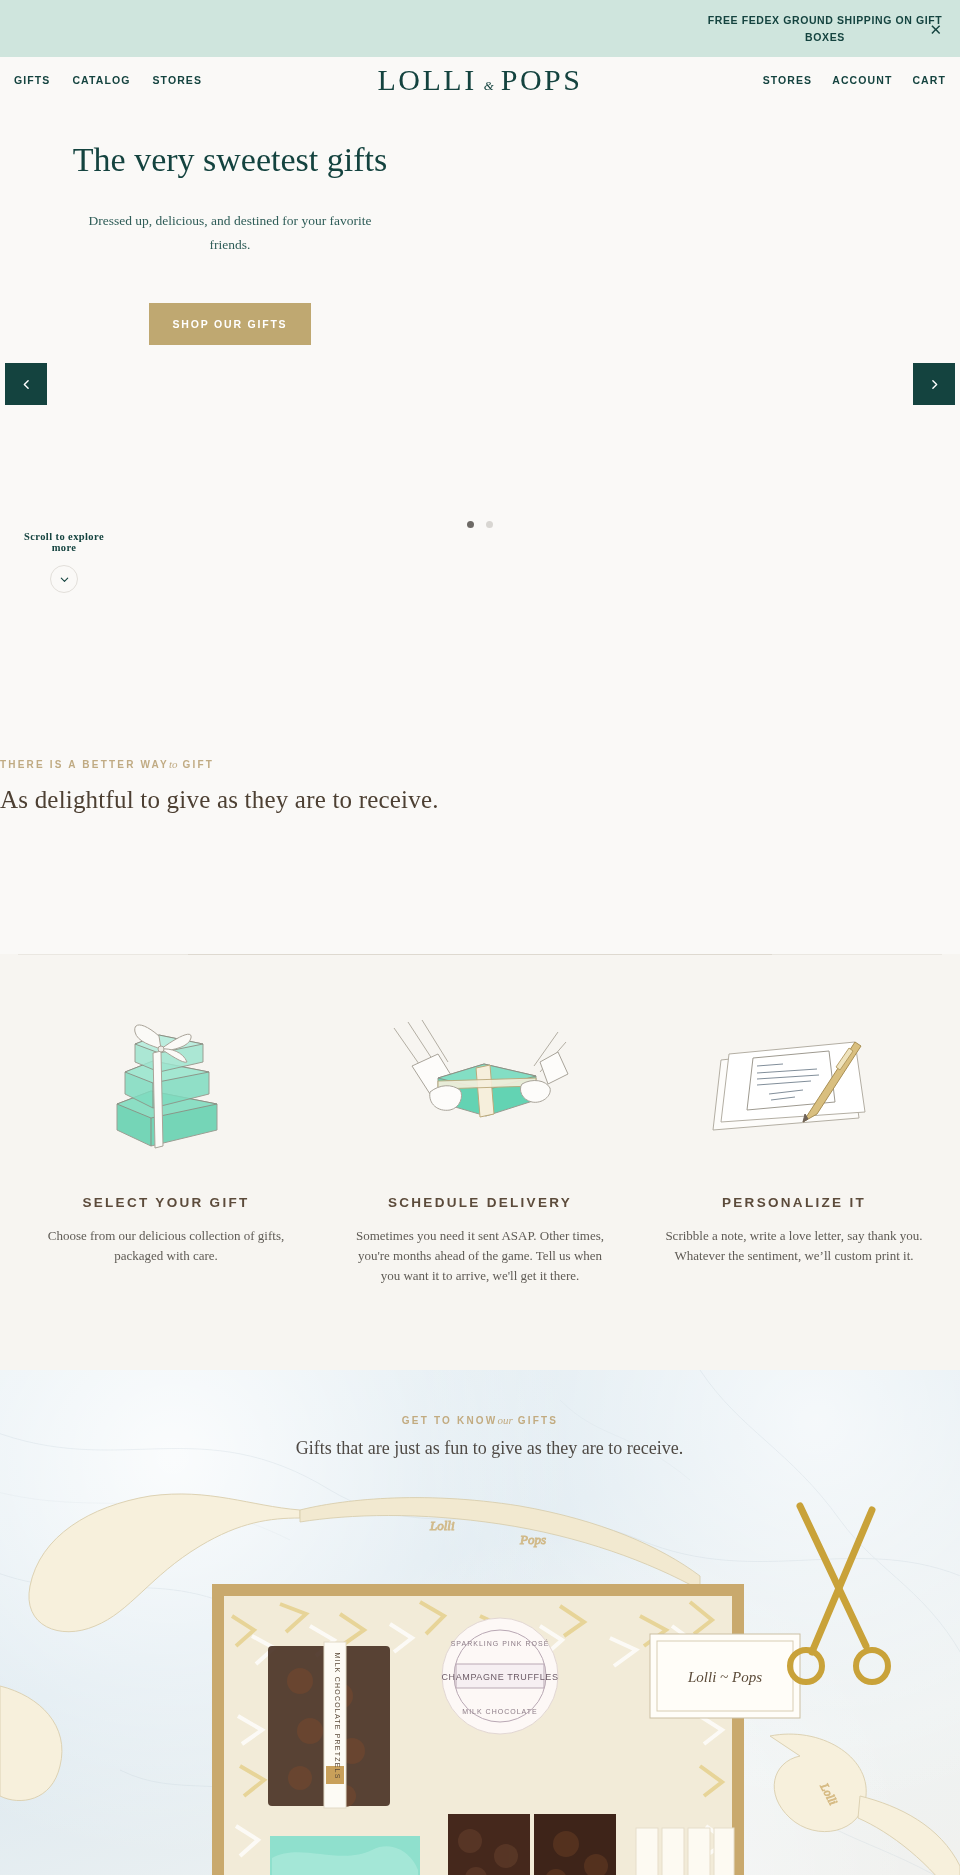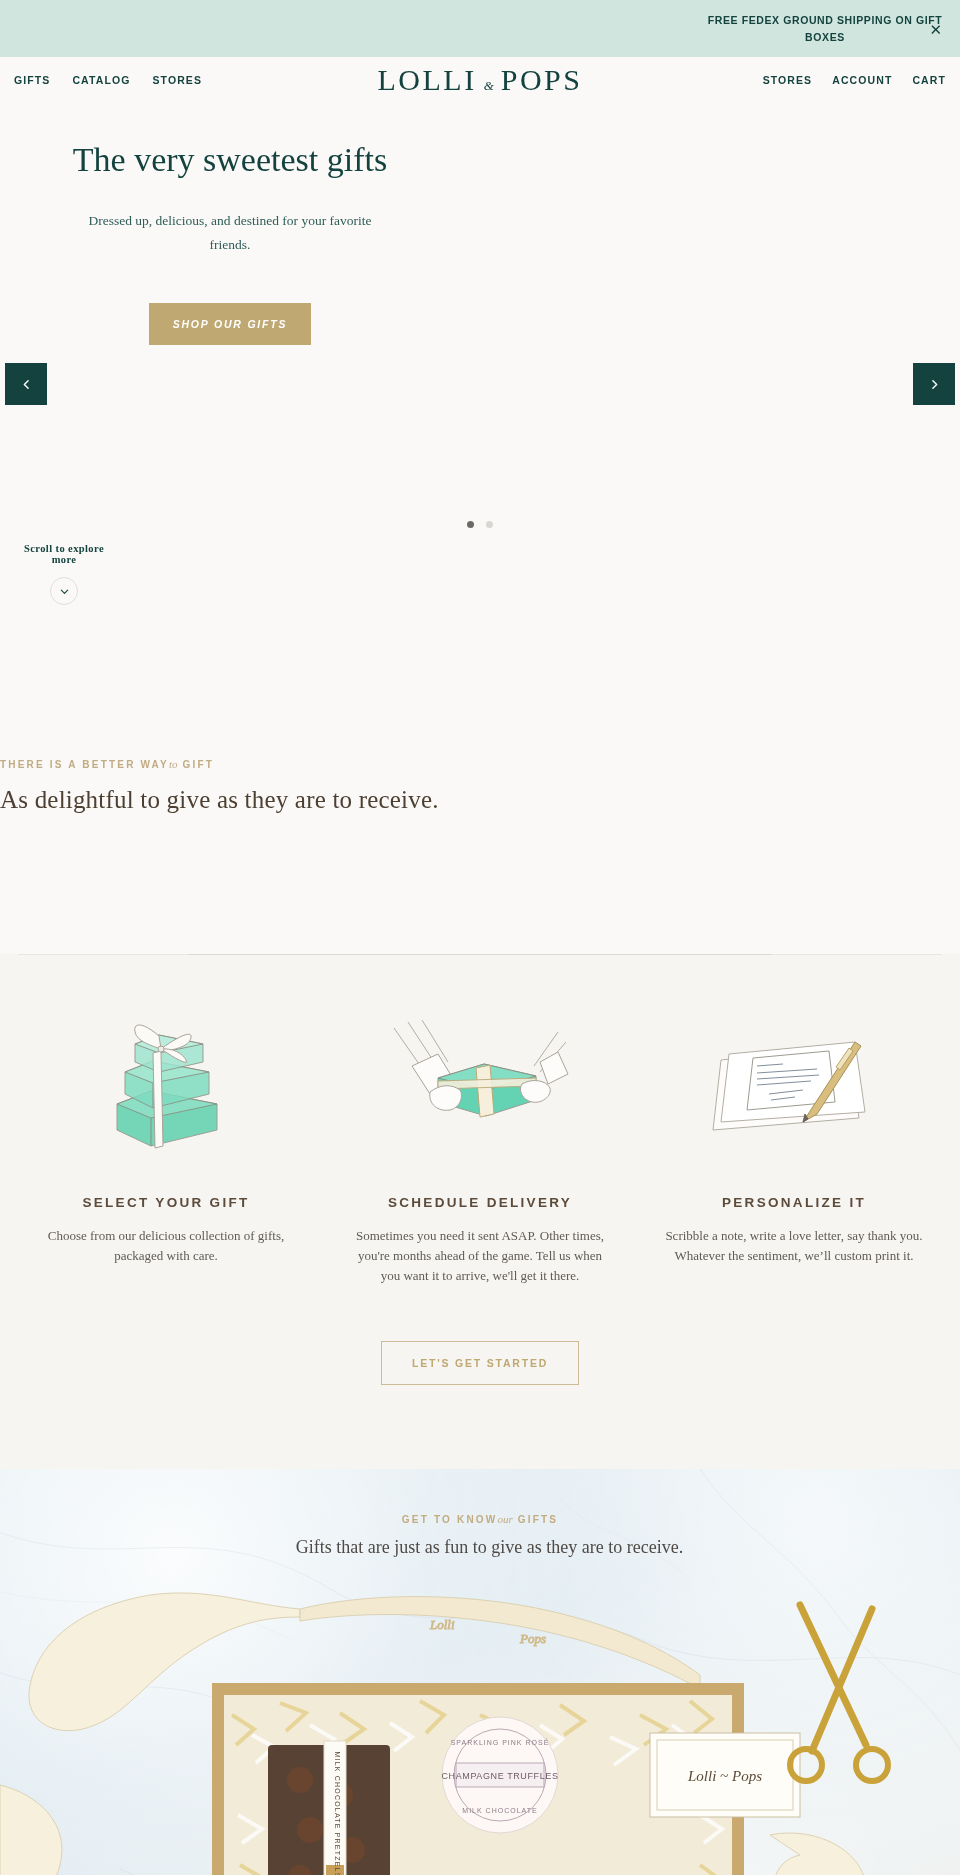--- a/index.html
+++ b/index.html
@@ -130,21 +130,20 @@
     margin-top:46px;
     background:#bfa871;
     color:#ffffff;
     font-family:"Liberation Sans", sans-serif;
     font-size:10.5px;
     font-weight:bold;
     letter-spacing:1.8px;
     padding:15px 24px;
     border:none;
     cursor:pointer;
-    font-style:italic;
   }
   .arrow {
     position:absolute;
     top:260px;
     width:42px; height:42px;
     background:#14433f;
     color:#fff;
     display:flex;
     align-items:center;
     justify-content:center;
@@ -163,21 +162,21 @@
     display:flex;
     gap:12px;
     align-items:center;
   }
   .dot { width:7px; height:7px; border-radius:50%; background:#d8d6d2; cursor:pointer; }
   .dot.active { background:#6d6a66; }
 
   .scroll-hint {
     position:absolute;
     left:14px;
-    top:440px;
+    top:428px;
     width:100px;
     text-align:center;
   }
   .scroll-hint .label {
     font-family:"Liberation Serif", serif;
     font-size:10.5px;
     font-weight:bold;
     letter-spacing:0.4px;
     color:#14433f;
   }
@@ -469,23 +468,20 @@
               <path d="M104 104 L109 101 L106 96 Z" fill="#6e6257" stroke="#6e6257"></path>
               <path d="M141 52 L154 33 L150 30 L137 49 Z" fill="#efe3bd" stroke="#a98f53" stroke-width="0.8"></path>
             </g>
           </svg>
         </div>
         <h3>PERSONALIZE IT</h3>
         <p>Scribble a note, write a love letter, say thank you. Whatever the sentiment, we’ll custom print it.</p>
       </div>
     </div>
 
-    <div class="btn-outline-wrap">
-      <button class="btn-outline">LET'S GET STARTED</button>
-    </div>
   </div>
 
   <div class="gifts">
     <div class="marble"></div>
     <svg class="marble-veins" viewBox="0 0 960 627" preserveAspectRatio="none">
       <g stroke="#c3cfd8" stroke-width="1" fill="none" opacity="0.55">
         <path d="M-10 60 C120 110 200 40 330 120 C430 180 520 120 640 170 C760 220 860 160 970 210"></path>
         <path d="M-10 200 C90 240 160 190 260 250"></path>
         <path d="M700 0 C740 60 790 80 840 150 C880 205 930 220 970 300"></path>
         <path d="M120 400 C180 430 230 400 300 440"></path>

